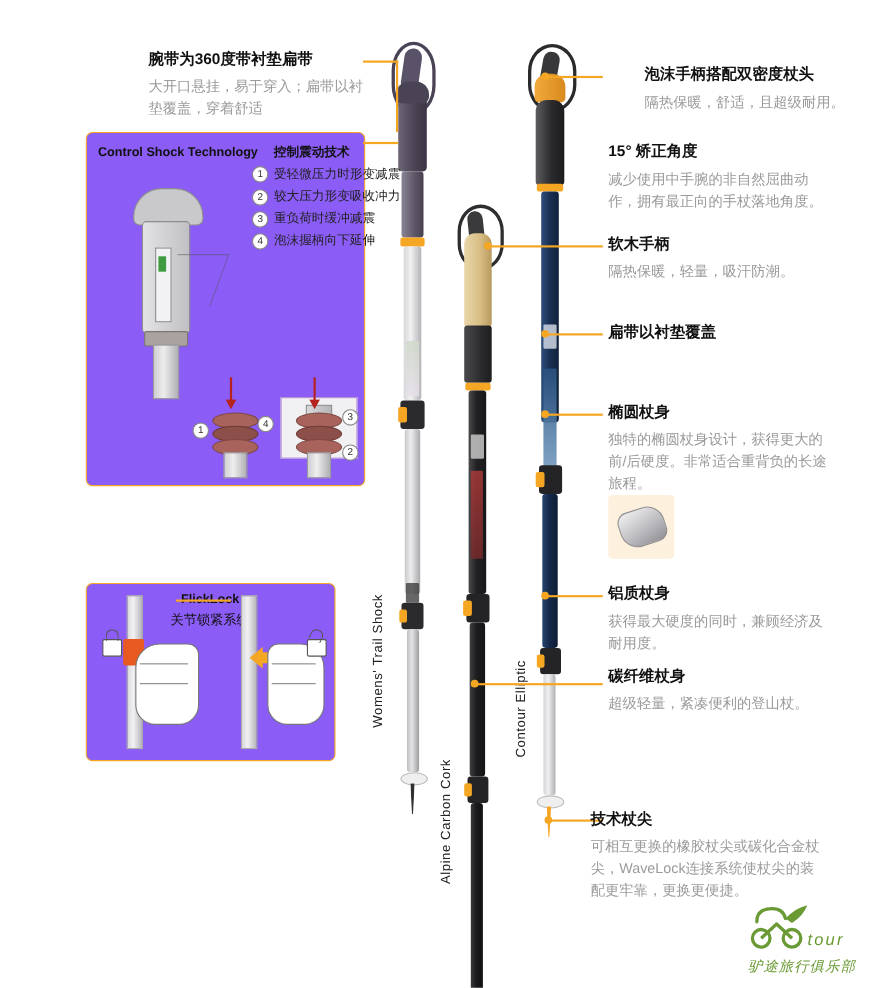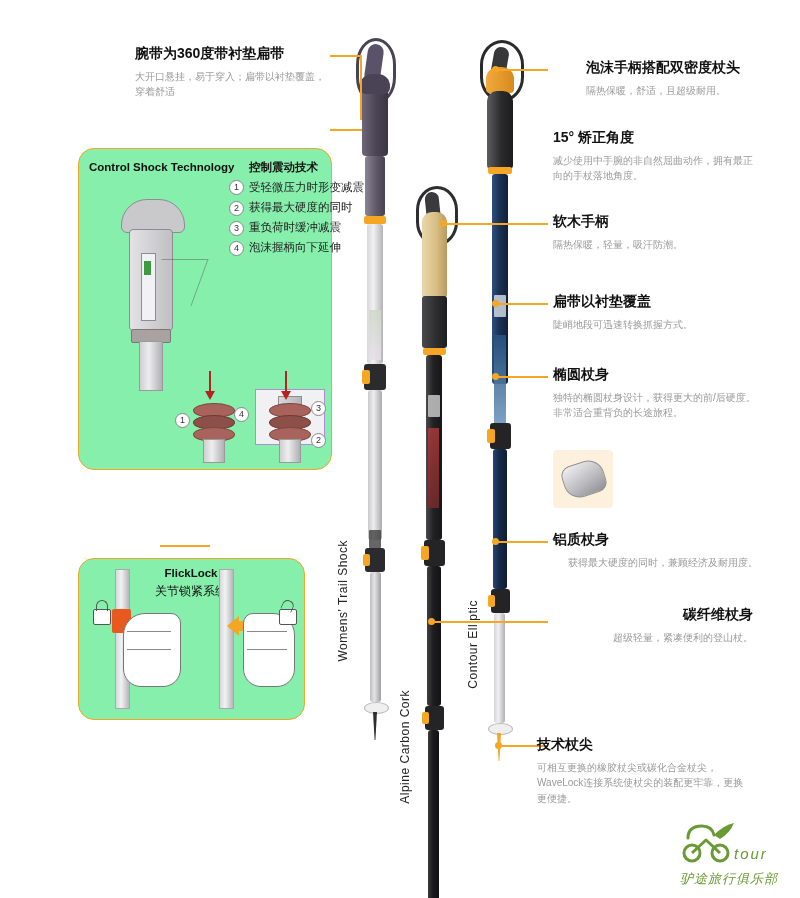--- a/index.html
+++ b/index.html
@@ -4,25 +4,25 @@
 <style>
   html,body{margin:0;padding:0;}
   body{
     width:800px;height:898px;position:relative;overflow:hidden;
     background:#ffffff;
     font-family:"Liberation Sans","DejaVu Sans",sans-serif;
     color:#3a3a3a;
   }
   .abs{position:absolute;}
   .title{font-size:14px;color:#111;font-weight:bold;line-height:1.35;}
-  .desc{font-size:10px;color:#9a9a9a;line-height:1.55;}
+  .desc{font-size:13px;color:#9a9a9a;line-height:1.55;}
   .leader{position:absolute;background:#f5a623;height:1.5px;}
   .vleader{position:absolute;background:#f5a623;width:1.5px;}
   .dot{position:absolute;width:7px;height:7px;border-radius:50%;background:#f5a623;}
-  .panel{position:absolute;border:1.5px solid #f5a623;border-radius:16px;background:#86efac;margin-top:28px;}
+  .panel{position:absolute;border:1.5px solid #f5a623;border-radius:6px;background:#8b5cf6;}
   .panel-title{font-size:11.5px;color:#111;font-weight:bold;}
   .num-badge{
     display:inline-block;width:13px;height:13px;border-radius:50%;
     border:1px solid #888;font-size:9px;line-height:13px;text-align:center;
     color:#333;background:#fff;margin-right:5px;vertical-align:middle;
   }
   .cs-item{font-size:11.5px;color:#222;line-height:1.75;white-space:nowrap;}
   .vert-label{
     position:absolute;font-size:12px;color:#222;
     writing-mode:vertical-rl;transform:rotate(180deg);
@@ -125,21 +125,21 @@
   <div class="abs" style="left:10px;top:8px;">
     <span class="panel-title">Control Shock Technology</span>
     <span class="panel-title" style="margin-left:10px;">控制震动技术</span>
   </div>
 
   <div class="abs" style="left:150px;top:28px;">
     <div class="cs-item">
       <span class="num-badge">1</span><span>受轻微压力时形变减震</span>
     </div>
     <div class="cs-item">
-      <span class="num-badge">2</span><span>获得最大硬度的同时</span>
+      <span class="num-badge">2</span><span>较大压力形变吸收冲力</span>
     </div>
     <div class="cs-item">
       <span class="num-badge">3</span><span>重负荷时缓冲减震</span>
     </div>
     <div class="cs-item">
       <span class="num-badge">4</span><span>泡沫握柄向下延伸</span>
     </div>
   </div>
 
   <div class="abs" style="left:24px;top:50px;width:105px;height:190px;">
@@ -235,43 +235,42 @@
 <div class="leader" style="left:444px;top:223px;width:104px;"></div>
 <div class="abs" style="left:553px;top:212px;width:200px;">
   <div class="title">软木手柄</div>
   <div class="desc" style="margin-top:6px;">隔热保暖，轻量，吸汗防潮。</div>
 </div>
 
 <div class="dot" style="left:492px;top:300px;"></div>
 <div class="leader" style="left:496px;top:303px;width:52px;"></div>
 <div class="abs" style="left:553px;top:292px;width:205px;">
   <div class="title">扁带以衬垫覆盖</div>
-  <div class="desc" style="margin-top:6px;">陡峭地段可迅速转换抓握方式。</div>
 </div>
 
 <div class="dot" style="left:492px;top:373px;"></div>
 <div class="leader" style="left:496px;top:376px;width:52px;"></div>
 <div class="abs" style="left:553px;top:365px;width:210px;">
   <div class="title">椭圆杖身</div>
   <div class="desc" style="margin-top:6px;">独特的椭圆杖身设计，获得更大的前/后硬度。非常适合重背负的长途旅程。</div>
 </div>
 <div class="abs" style="left:553px;top:450px;width:60px;height:58px;background:#fdf0dc;border-radius:4px;">
   <div class="abs" style="left:10px;top:12px;width:40px;height:32px;background:linear-gradient(160deg,#f2f2f4,#b9b9bd 60%,#8f8f93);border-radius:10px 16px 10px 16px;transform:rotate(-18deg);border:1px solid #8f8f93;"></div>
 </div>
 
 <div class="dot" style="left:492px;top:538px;"></div>
 <div class="leader" style="left:496px;top:541px;width:52px;"></div>
 <div class="abs" style="left:553px;top:530px;width:205px;">
   <div class="title">铝质杖身</div>
-  <div class="desc" style="margin-top:6px;text-align:right;">获得最大硬度的同时，兼顾经济及耐用度。</div>
+  <div class="desc" style="margin-top:6px;">获得最大硬度的同时，兼顾经济及耐用度。</div>
 </div>
 
 <div class="dot" style="left:428px;top:618px;"></div>
 <div class="leader" style="left:432px;top:621px;width:116px;"></div>
-<div class="abs" style="left:553px;top:605px;width:200px;text-align:right;">
+<div class="abs" style="left:553px;top:605px;width:200px;">
   <div class="title">碳纤维杖身</div>
   <div class="desc" style="margin-top:6px;">超级轻量，紧凑便利的登山杖。</div>
 </div>
 
 <div class="dot" style="left:495px;top:742px;"></div>
 <div class="leader" style="left:499px;top:745px;width:49px;"></div>
 <div class="abs" style="left:537px;top:735px;width:215px;">
   <div class="title">技术杖尖</div>
   <div class="desc" style="margin-top:6px;">可相互更换的橡胶杖尖或碳化合金杖尖，WaveLock连接系统使杖尖的装配更牢靠，更换更便捷。</div>
 </div>

